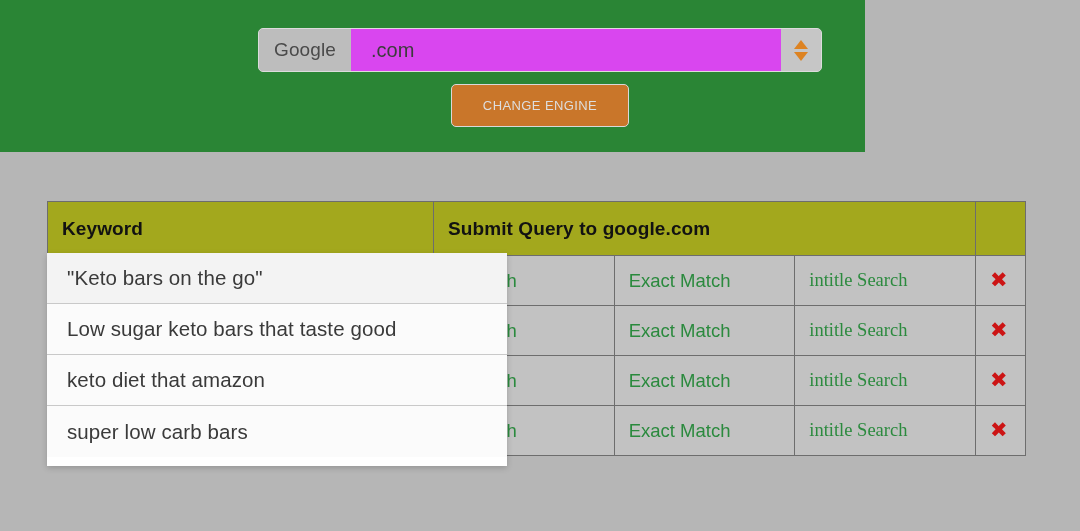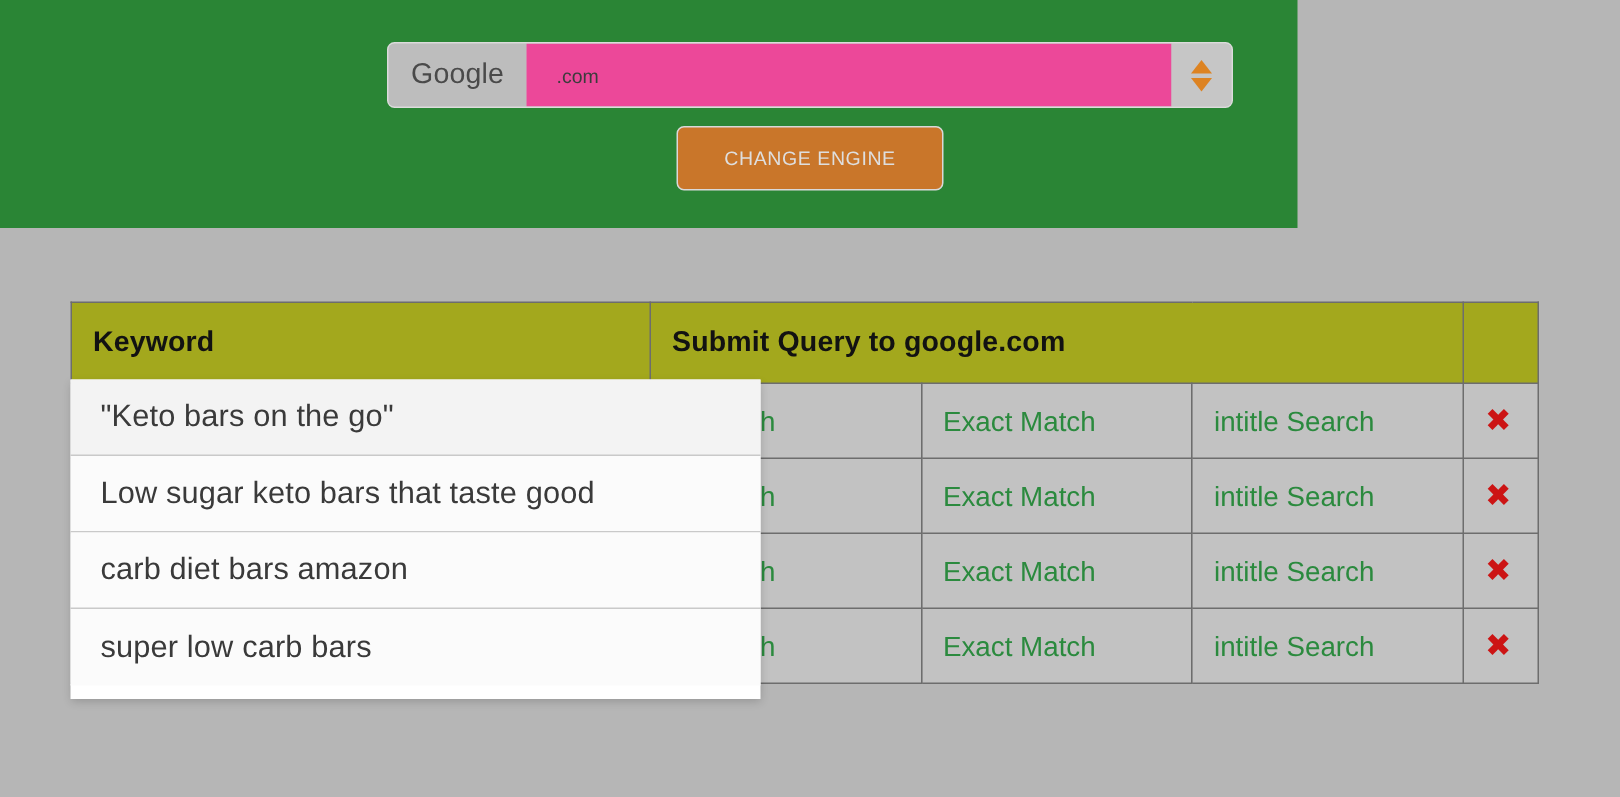--- a/index.html
+++ b/index.html
@@ -59,23 +59,23 @@
     font-size: 19px;
     letter-spacing: 0.1px;
     box-sizing: border-box;
   }
 
   .engine-value {
     flex: 1;
     display: flex;
     align-items: center;
     padding-left: 20px;
-    background: #ec4899;
+    background: #d946ef;
     color: #3c3c3c;
-    font-size: 13px;
+    font-size: 20px;
     box-sizing: border-box;
   }
 
   .engine-spinner {
     width: 40px;
     display: flex;
     flex-direction: column;
     align-items: center;
     justify-content: center;
     gap: 3px;
@@ -155,21 +155,21 @@
     font-size: 18.5px;
     height: 50px;
     padding: 0 14px;
     text-align: left;
     white-space: nowrap;
     overflow: hidden;
   }
 
   td.cell-keyword { width: 386px; }
   td.cell-op      { width: 182px; }
-  td.cell-op3     { width: 178px; }
+  td.cell-op3     { width: 178px; font-family: Liberation Serif, serif; }
   td.cell-del {
     width: 50px;
     text-align: center;
     padding: 0;
   }
 
   .del-x {
     display: inline-block;
     color: #cc1414;
     font-size: 21px;
@@ -270,17 +270,17 @@
           <td class="cell-op3">intitle Search</td>
           <td class="cell-del"><span class="del-x">✖</span></td>
         </tr>
       </tbody>
     </table>
   </div>
 
   <div class="suggest-overlay">
     <div class="suggest-item is-active">"Keto bars on the go"</div>
     <div class="suggest-item">Low sugar keto bars that taste good</div>
-    <div class="suggest-item">carb diet bars amazon</div>
+    <div class="suggest-item">keto diet that amazon</div>
     <div class="suggest-item">super low carb bars</div>
   </div>
 
 </div>
 
 </body></html>

